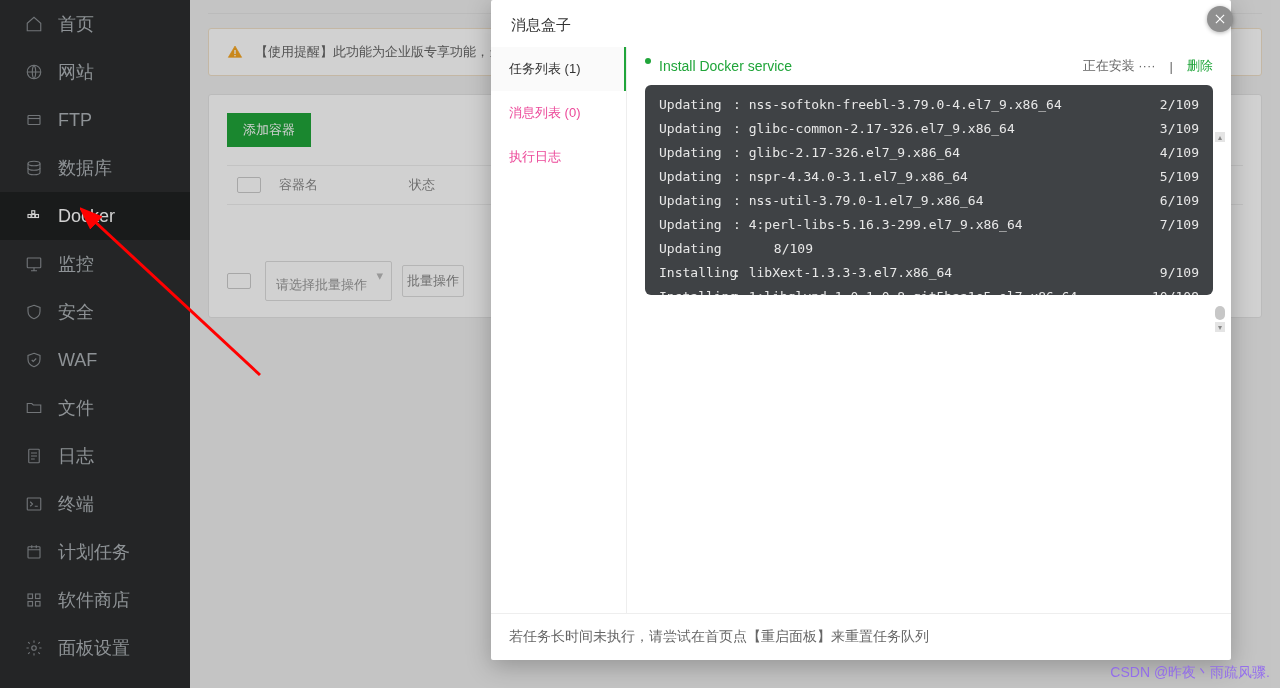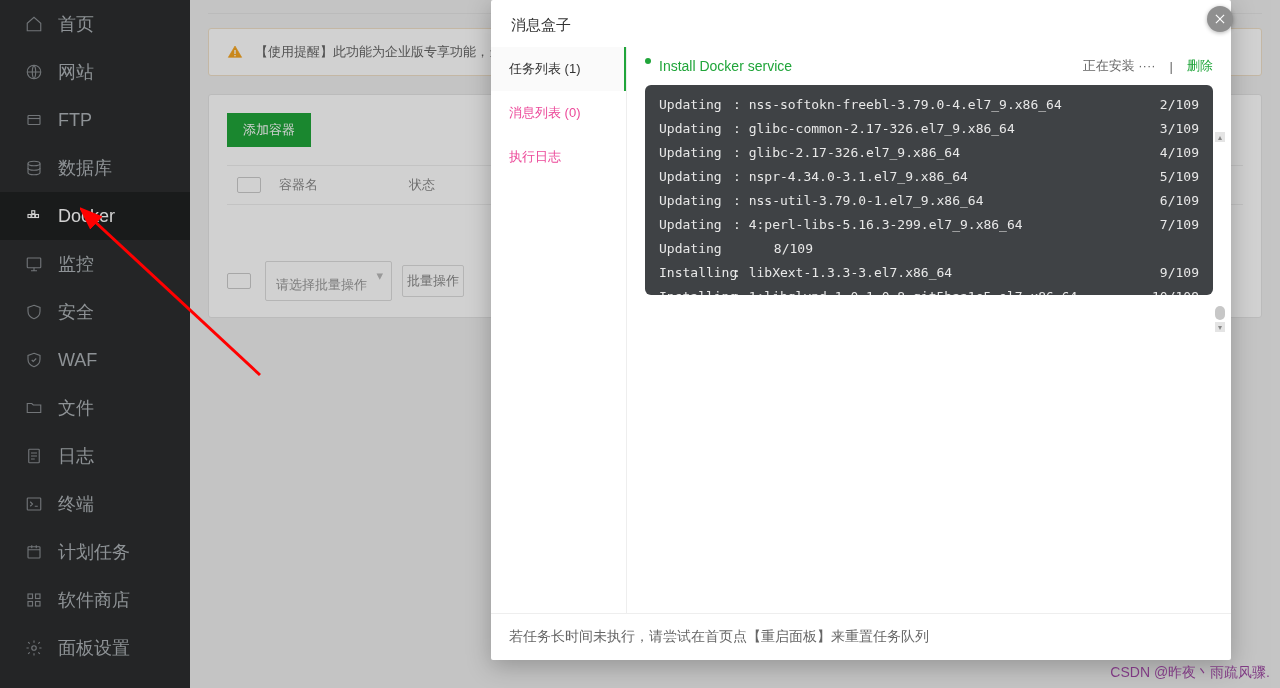--- a/index.html
+++ b/index.html
@@ -59,21 +59,21 @@
     .modal-footer { border-top: 1px solid #eee; padding: 14px 18px; color: #666; font-size: 14px; }
 
     
     .close-btn { position: absolute; left: 1207px; top: 6px; width: 26px; height: 26px; border-radius: 50%; background: #8f8f8f; color: #fff; display: flex; align-items: center; justify-content: center; cursor: pointer; box-shadow: 0 1px 4px rgba(0,0,0,0.3); }
     .close-btn svg { width: 14px; height: 14px; stroke: #fff; stroke-width: 2; }
 
     
     .arrow { position: absolute; left: 80px; top: 205px; width: 190px; height: 180px; pointer-events: none; }
 
     
-    .watermark { position: absolute; right: 10px; bottom: 6px; color: #701a75; font-size: 14px; opacity: 0.8; }
+    .watermark { position: absolute; right: 10px; bottom: 6px; color: #8b5cf6; font-size: 14px; opacity: 0.8; }
   </style>
 </head>
 <body>
 
 <div class="sidebar">
     <div class="sidebar-item">
       <span class="ico">
         <svg viewBox="0 0 24 24">
           <path d="M3 11 L12 3 L21 11 V21 H3 Z"></path>
         </svg>

